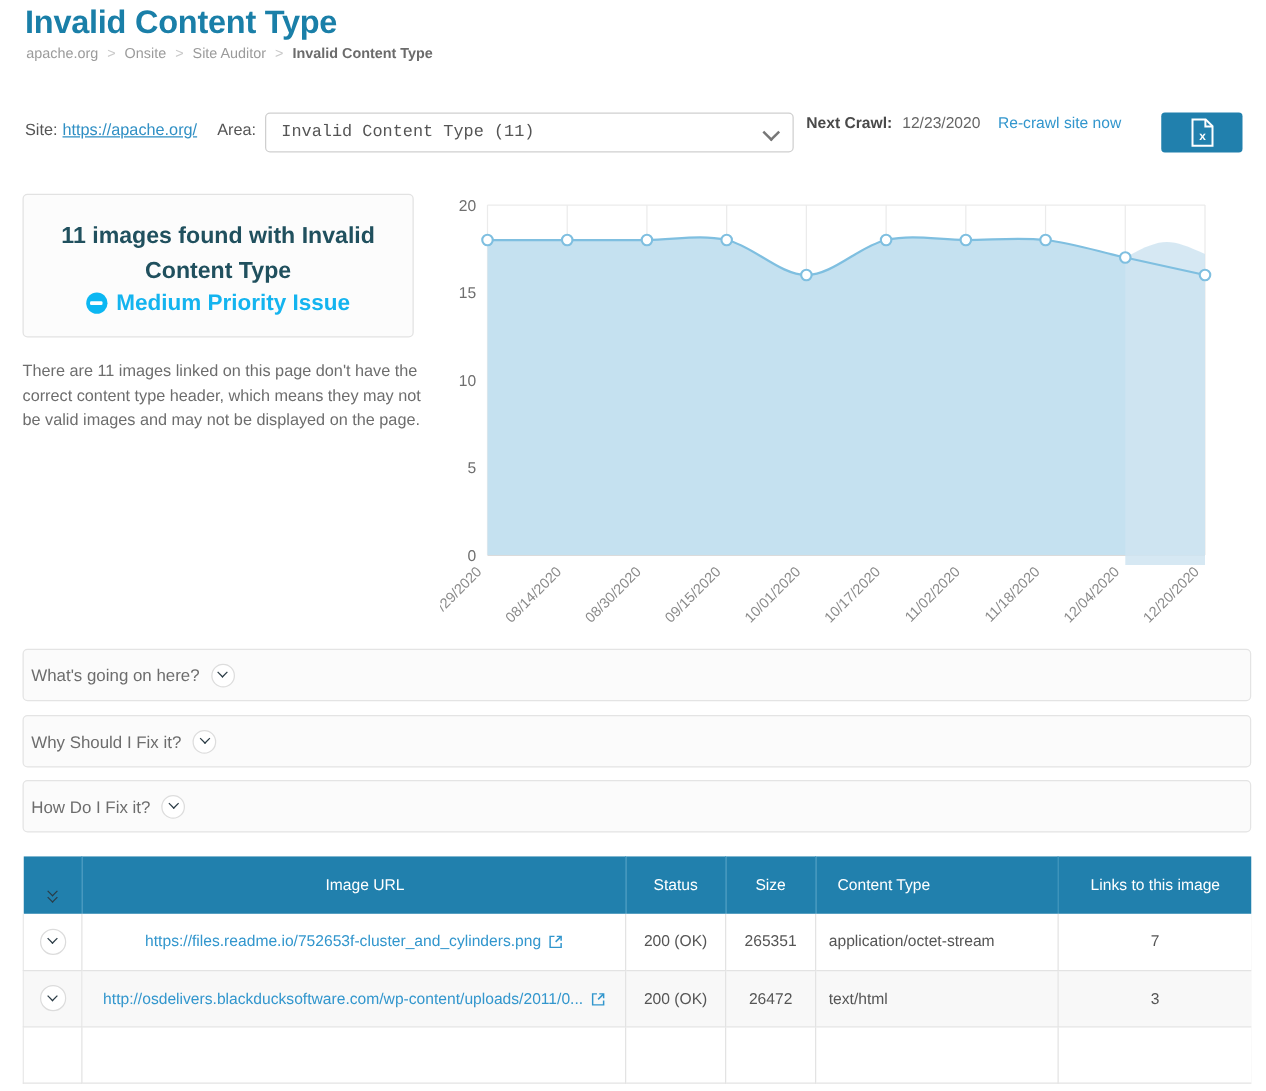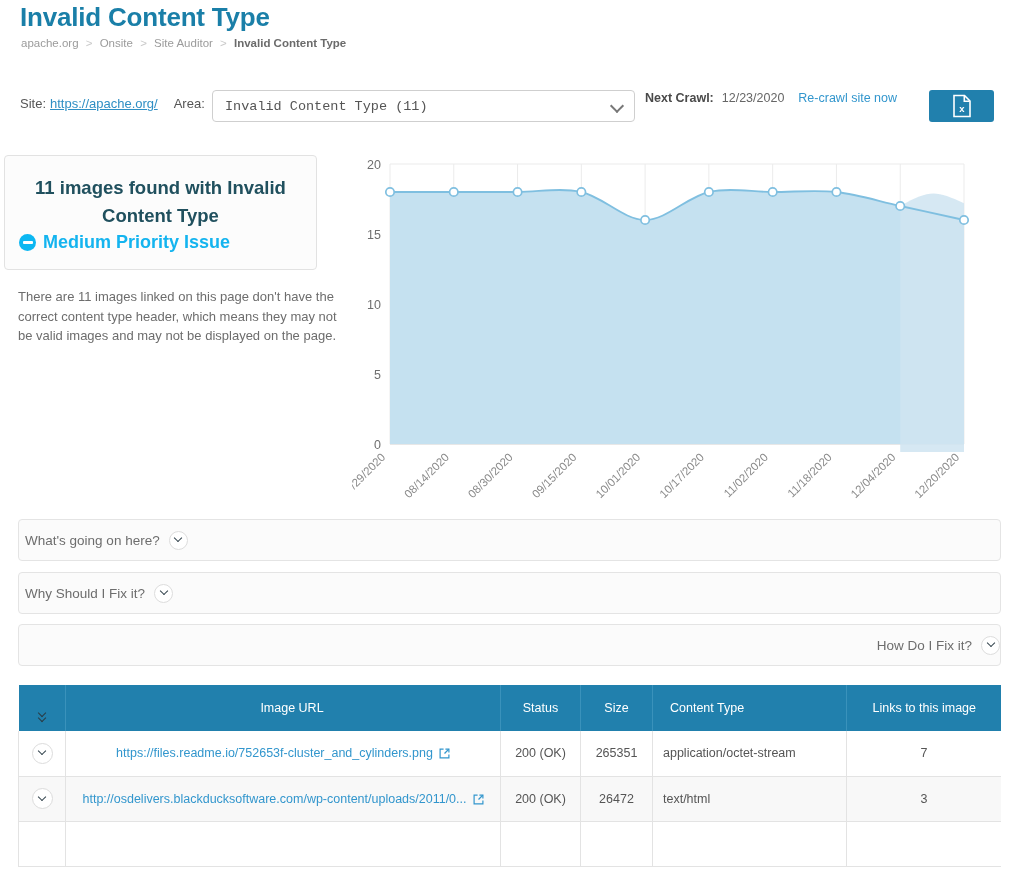--- a/index.html
+++ b/index.html
@@ -69,33 +69,33 @@
   #exportBtn {
     position: absolute; left: 929px; top: 90px;
     width: 65px; height: 32px;
     background: #2180ad; border: none; border-radius: 3px;
     cursor: pointer;
     display: flex; align-items: center; justify-content: center;
   }
 
   
   #summaryBox {
-    position: absolute; left: 4px; top: 155px;
+    position: absolute; left: 18px; top: 155px;
     width: 313px; min-height: 110px;
     border: 1px solid #e2e2e2; border-radius: 4px;
     background: #fcfcfc;
     padding: 14px 14px 16px;
     text-align: center;
   }
   #summaryHeadline {
     font-size: 18.5px; font-weight: bold; color: #20505e;
     line-height: 28px; margin: 4px 0 2px;
   }
   #priorityRow {
-    display: flex; align-items: center; 
+    display: flex; align-items: center; justify-content: center;
     gap: 7px; margin-top: 2px;
   }
   #priorityIcon {
     width: 17px; height: 17px; border-radius: 50%;
     background: #0cb7f2; position: relative; flex: none;
   }
   #priorityIcon::after {
     content: ""; position: absolute; left: 3.5px; top: 7.2px;
     width: 10px; height: 2.6px; background: #fff; border-radius: 1px;
   }
@@ -129,21 +129,21 @@
     margin-left: 9px; flex: none;
     display: flex; align-items: center; justify-content: center;
   }
   .chev i {
     display: block; width: 6px; height: 6px;
     border-right: 1.6px solid #2a3b45; border-bottom: 1.6px solid #2a3b45;
     transform: rotate(45deg) translate(-1.5px,-1.5px);
   }
   #acc0 { top: 519px; }
   #acc1 { top: 572px; }
-  #acc2 { top: 624px; justify-content: flex-end; }
+  #acc2 { top: 624px; }
 
   
   #tableWrap {
     position: absolute; left: 18px; top: 685px;
     width: 983px; height: 188px; overflow: hidden;
   }
   table.dt { width: 983px; border-collapse: collapse; table-layout: fixed; }
   table.dt th {
     background: #2180ad; color: #ffffff;
     font-size: 12.5px; font-weight: normal;

